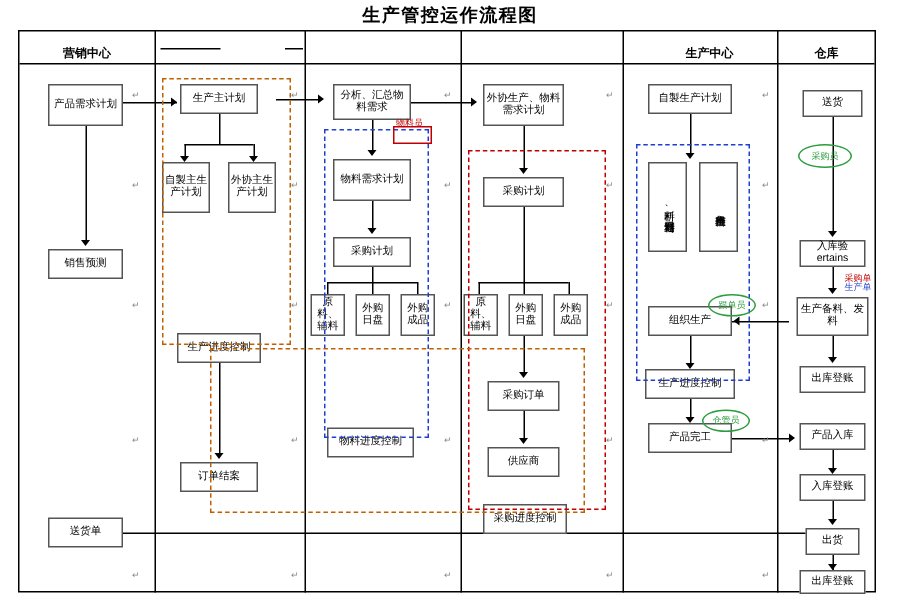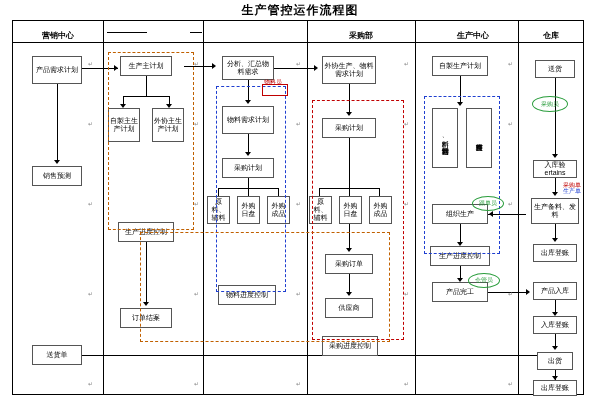--- a/index.html
+++ b/index.html
@@ -96,21 +96,20 @@
   <div class="colline" style="left:203px;top:20px;"></div>
   <div class="colline" style="left:307px;top:20px;"></div>
   <div class="colline" style="left:415px;top:20px;"></div>
   <div class="colline" style="left:518px;top:20px;"></div>
   <div class="ln h" style="left:13px;top:42px;width:570px;"></div>
 
   <div class="ln h" style="left:107px;top:32px;width:40px;"></div>
   <div class="ln h" style="left:190px;top:32px;width:12px;"></div>
 
   <div class="colhead" style="left:14px;top:30px;width:88px;">营销中心</div>
-  <div class="colhead" style="left:309px;top:30px;width:104px;">采购部</div>
   <div class="colhead" style="left:417px;top:30px;width:112px;">生产中心</div>
   <div class="colhead" style="left:520px;top:30px;width:62px;">仓库</div>
 
   <div class="box" style="left:32px;top:56px;width:50px;height:28px;">产品需求计划</div>
   <div class="ln v" style="left:57px;top:84px;height:78px;"></div>
   <div class="arrow down" style="left:54px;top:160px;"></div>
   <div class="box" style="left:32px;top:166px;width:50px;height:20px;">销售预测</div>
   <div class="box" style="left:32px;top:345px;width:50px;height:20px;">送货单</div>
   <div class="ln h" style="left:82px;top:355px;width:480px;"></div>
 

